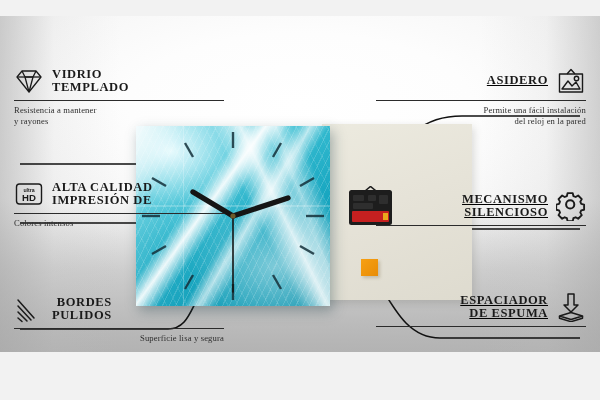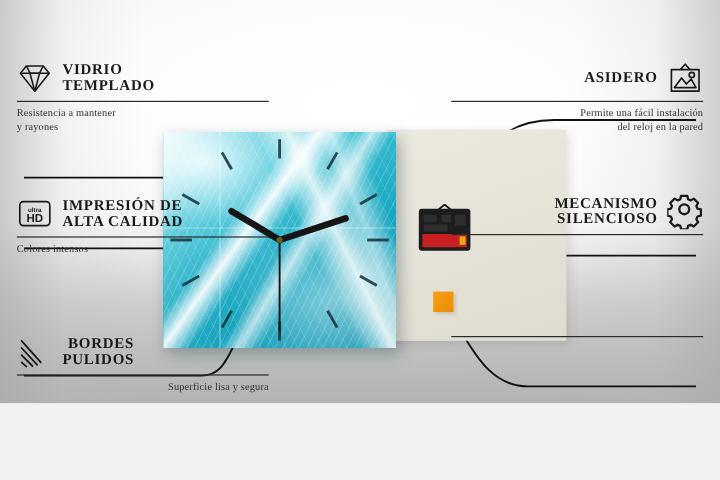--- a/index.html
+++ b/index.html
@@ -1,19 +1,19 @@
 <!DOCTYPE html>
 <html><head>
 <meta charset="utf-8">
 <style>
   html,body{margin:0;padding:0;}
   body{width:600px;height:400px;overflow:hidden;
        font-family:"Liberation Serif",serif;
        background:#f2f2f2;}
-  #stage{position:relative;width:600px;height:336px;overflow:hidden;}
+  #stage{position:relative;width:600px;height:336px;overflow:hidden;margin-top:16px;}
 
   
   .bg-base{position:absolute;inset:0;
     background:
       radial-gradient(130% 95% at 50% 26%, #ffffff 0%, #fdfdfd 22%, #f4f4f4 46%, #e6e6e6 66%, #cfcfcf 84%, #bdbdbd 100%);}
   .bg-bottom{position:absolute;left:0;right:0;bottom:0;height:150px;
     background:linear-gradient(180deg, rgba(182,182,182,0) 0%, rgba(180,180,180,.55) 45%, rgba(176,176,176,.92) 100%);}
   .bg-vign{position:absolute;inset:0;
     background:
       linear-gradient(90deg, rgba(168,168,168,.55) 0%, rgba(190,190,190,.12) 9%, rgba(255,255,255,0) 20%,
@@ -61,33 +61,33 @@
   .movement{position:absolute;left:348px;top:170px;width:45px;height:42px;}
   .foam{position:absolute;left:361px;top:243px;width:17px;height:17px;
     background:linear-gradient(135deg,#f7a013,#e88c06);
     box-shadow:2px 2px 3px rgba(120,100,60,.28);}
 
   
   .callout{position:absolute;width:210px;}
   .c-left{text-align:left;}
   .c-right{text-align:right;}
   .ttl-row{display:flex;align-items:center;gap:8px;}
-  .c-right .ttl-row{justify-content:flex-end;}
+  .c-right .ttl-row{justify-content:flex-end;text-decoration:underline;}
   .ico{width:30px;height:30px;flex:0 0 30px;display:block;}
   .ttl{font-family:"Liberation Serif",serif;font-weight:bold;
        font-size:12.5px;line-height:13.5px;letter-spacing:.6px;color:#1a1a1a;}
   .rule{height:1px;background:#2b2b2b;margin:4px 0 4px;}
   .desc{font-family:"Liberation Serif",serif;font-size:8.6px;
         line-height:10.6px;color:#2e2e2e;letter-spacing:.15px;}
 
   #c1{left:14px;top:50px;}
   #c2{left:14px;top:163px;}
   #c3{left:14px;top:278px;text-align:right;}
   #c4{left:376px;top:50px;}
-  #c5{left:376px;top:161px;}
+  #c5{left:376px;top:175px;}
   #c6{left:376px;top:276px;}
 </style>
 </head>
 <body>
 
 <div id="stage">
 
   <div class="bg-base"></div>
   <div class="bg-bottom"></div>
   <div class="bg-vign"></div>
@@ -184,22 +184,22 @@
   </div>
 
   <div class="callout c-left" id="c2">
     <div class="ttl-row">
       <svg class="ico" viewBox="0 0 30 30">
         <rect x="2.5" y="5" width="25" height="20" rx="3" fill="none" stroke="#1a1a1a" stroke-width="1.4"></rect>
         <text x="15" y="13.4" font-family="Liberation Sans, sans-serif" font-size="5.2" font-weight="bold" fill="#1a1a1a" text-anchor="middle">ultra</text>
         <text x="15" y="22.2" font-family="Liberation Sans, sans-serif" font-size="9.6" font-weight="bold" fill="#1a1a1a" text-anchor="middle">HD</text>
       </svg>
       <div class="ttl">
+        <div>ALTA CALIDAD</div>
         <div>IMPRESIÓN DE</div>
-        <div>ALTA CALIDAD</div>
       </div>
     </div>
     <div class="rule"></div>
     <div class="desc">
       <div>Colores intensos</div>
     </div>
   </div>
 
   <div class="callout c-left" id="c3">
     <div class="ttl-row">
@@ -254,16 +254,29 @@
         <g fill="none" stroke="#1a1a1a" stroke-width="2" stroke-linejoin="round">
           <path d="M12.2,3 h5.6 l.7,3.1 2.4,1 2.7,-1.6 3.9,3.9 -1.6,2.7 1,2.4 3.1,.7 v5.6 l-3.1,.7 -1,2.4 1.6,2.7 -3.9,3.9 -2.7,-1.6 -2.4,1 -.7,3.1 h-5.6 l-.7,-3.1 -2.4,-1 -2.7,1.6 -3.9,-3.9 1.6,-2.7 -1,-2.4 -3.1,-.7 v-5.6 l3.1,-.7 1,-2.4 -1.6,-2.7 3.9,-3.9 2.7,1.6 2.4,-1 Z" transform="translate(.2 -.6) scale(.93)"></path>
           <circle cx="14.2" cy="13.4" r="4.1"></circle>
         </g>
       </svg>
     </div>
     <div class="rule"></div>
   </div>
 
   <div class="callout c-right" id="c6">
+    <div class="ttl-row">
+      <div class="ttl">
+        <div>ESPACIADOR</div>
+        <div>DE ESPUMA</div>
+      </div>
+      <svg class="ico" viewBox="0 0 30 30">
+        <g fill="none" stroke="#1a1a1a" stroke-width="1.5" stroke-linejoin="round">
+          <path d="M12,2 h6 v11 h4 l-7,7 -7,-7 h4 Z"></path>
+          <path d="M15,20.5 L26.5,24 L15,27.5 L3.5,24 Z"></path>
+          <path d="M3.5,24 v2.2 L15,29.7 L26.5,26.2 V24"></path>
+        </g>
+      </svg>
+    </div>
     <div class="rule"></div>
   </div>
 
 </div>
 
 </body></html>

